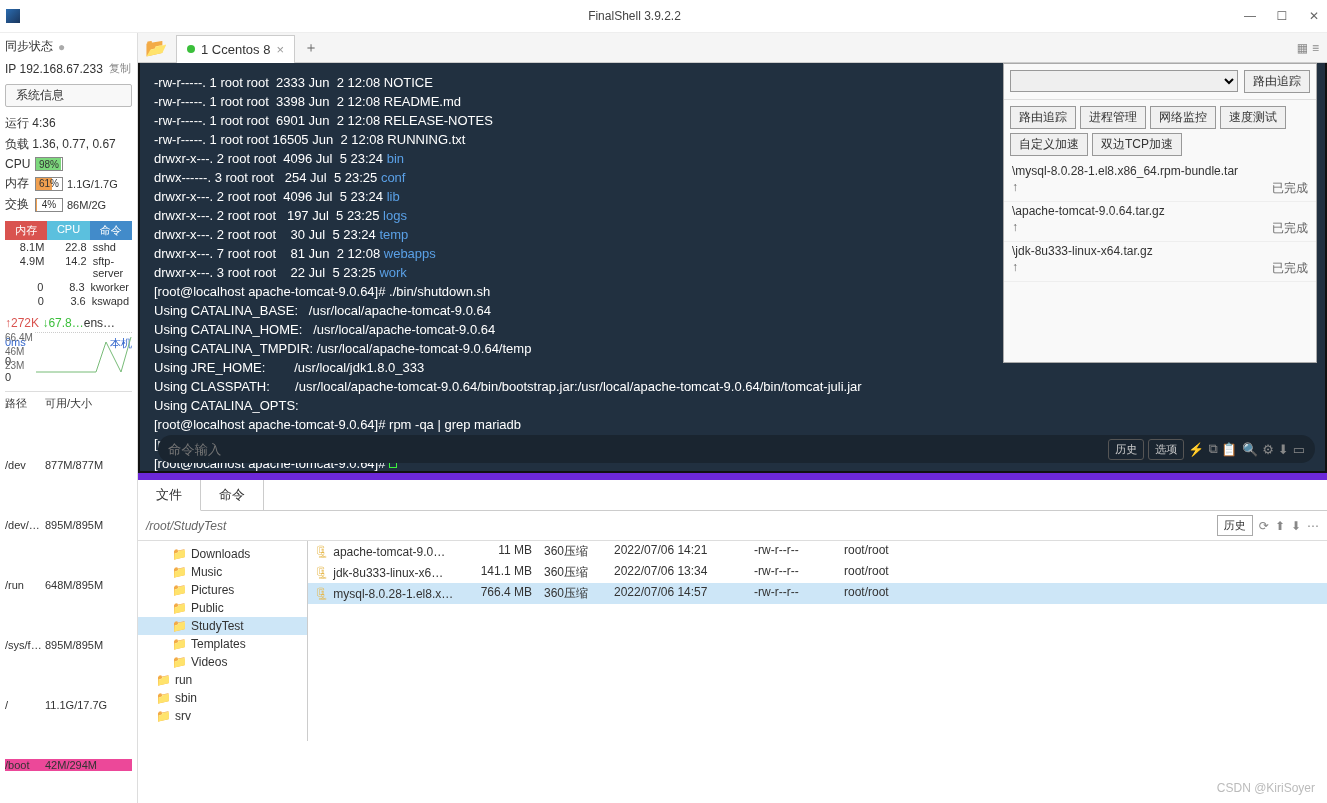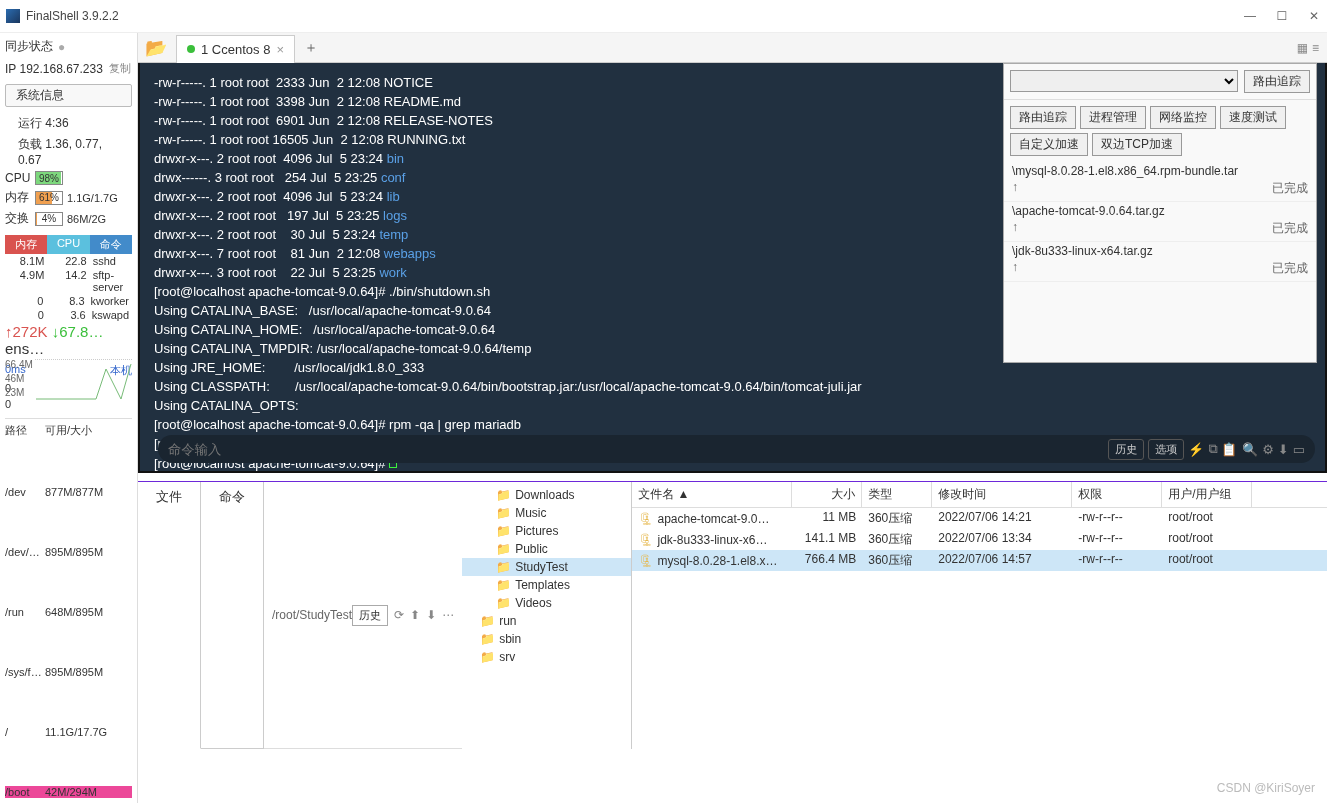--- a/index.html
+++ b/index.html
@@ -1,43 +1,43 @@
 <!DOCTYPE html>
 <html><head>
 <meta charset="utf-8">
 <style>
 * { box-sizing: border-box; margin: 0; padding: 0; font-family: "Microsoft YaHei", Arial, sans-serif; }
 body { width: 1327px; height: 803px; background: #fff; font-size: 12px; color: #333; overflow: hidden; position: relative; }
-.titlebar { height: 25px; background: #fff; display: flex; align-items: center; padding: 16px 6px; border-bottom: 1px solid #eee; }
+.titlebar { height: 25px; background: #fff; display: flex; align-items: center; padding: 16px 6px; border-bottom: 1px solid #eee; text-align: center; }
 .titlebar .logo { width: 14px; height: 14px; background: linear-gradient(135deg,#2b6cb0,#1a365d); margin-right: 6px; }
 .titlebar .title { font-size: 12px; color: #444; flex: 1; }
 .winbtns { display: flex; gap: 18px; }
 .winbtn { width: 14px; height: 14px; display: flex; align-items: center; justify-content: center; color: #666; }
 .main { display: flex; height: 778px; }
 .sidebar { width: 138px; padding: 5px; display: flex; flex-direction: column; border-right: 1px solid #ddd; font-size: 12px; }
 .syncline { display: flex; align-items: center; gap: 5px; margin-bottom: 6px; }
 .ipline { display: flex; align-items: center; gap: 6px; margin-bottom: 6px; }
 .ipline .copy { font-size: 11px; color: #888; }
 .sysinfo-btn { display: inline-block; border: 1px solid #bbb; padding: 2px 10px; margin: 2px 0 6px; background: #f8f8f8; border-radius: 2px; }
-.stats-line { margin: 2px 13px; font-size: 12px; }
+.stats-line { margin: 2px 0; font-size: 12px; }
 .metric-row { display: flex; align-items: center; gap: 4px; margin: 2px 0; }
 .metric-row .lbl { width: 26px; }
 .bar { height: 14px; border: 1px solid #888; position: relative; width: 28px; font-size: 10px; display: flex; align-items: center; justify-content: center; }
 .bar.cpu { background: linear-gradient(to right,#7dd87d 98%, #fff 98%); }
 .bar.mem { background: linear-gradient(to right,#f0a050 61%, #fff 61%); }
 .bar.swap { background: linear-gradient(to right,#f0a050 4%, #fff 4%); }
 .proc-header { display: flex; margin-top: 6px; }
 .proc-header div { flex: 1; text-align: center; color: #fff; font-size: 11px; padding: 2px 0; }
 .proc-header .h1 { background: #d9534f; }
 .proc-header .h2 { background: #5bc0de; }
 .proc-header .h3 { background: #428bca; }
 .proc-row { display: flex; font-size: 11px; }
 .proc-row div { flex: 1; text-align: right; padding: 1px 3px; }
 .proc-row div:last-child { text-align: left; }
-.netline { margin-top: 1px; font-size: 15px; }
+.netline { margin-top: 8px; font-size: 12px; }
 .graph { height: 45px; position: relative; margin-top: 2px; }
 .graph .yl { position: absolute; left: 0; font-size: 10px; color: #666; }
 .graph .area { position: absolute; left: 30px; right: 0; top: 0; bottom: 0; border-left: 1px dotted #ccc; border-bottom: 1px dotted #ccc; }
 .zeros { font-size: 11px; margin-top: 4px; }
 .disk-head { display: flex; margin-top: 8px; font-size: 11px; border-top: 1px solid #ddd; padding-top: 4px; }
 .disk-head div:first-child { width: 40px; }
 .disk-row { display: flex; font-size: 11px; margin-top: 48px; }
 .disk-row div:first-child { width: 40px; }
 .disk-row.hl { background: #ec4899; }
 .actupgrade { margin-top: auto; padding: 6px 0; color: #555; }
@@ -63,26 +63,26 @@
 .overlay-row1 { display: flex; padding: 6px; gap: 6px; border-bottom: 1px solid #ddd; }
 .overlay-row1 select { flex: 1; height: 22px; border: 1px solid #999; }
 .overlay-btn { border: 1px solid #999; padding: 2px 8px; background: #f0f0f0; }
 .overlay-tabs { display: flex; gap: 4px; padding: 6px; flex-wrap: wrap; }
 .dlpath { padding: 4px 8px; display: flex; align-items: center; border-top: 1px solid #ddd; border-bottom: 1px solid #ddd; }
 .dlpath span { flex: 1; }
 .dlnav { display: flex; gap: 6px; color: #666; }
 .dlitem { border-bottom: 1px solid #eee; padding: 2px 8px; }
 .dlitem .name { color: #333; word-break: break-all; }
 .dlitem .stat { display: flex; justify-content: space-between; color: #666; padding: 2px 0; }
-.filesection { border-top: 1px solid #6d28d9; display: flex; flex-direction: row; height: 268px; margin-top: 8px; }
+.filesection { border-top: 7px solid #6d28d9; display: flex; flex-direction: column; height: 268px; }
 .filetabs { display: flex; border-bottom: 1px solid #ccc; }
 .filetab { padding: 6px 18px; border-right: 1px solid #ccc; font-size: 13px; }
 .filetab.active { background: #fff; border-bottom: 1px solid #fff; margin-bottom: -1px; }
 .filepath-row { display: flex; align-items: center; padding: 4px 8px; border-bottom: 1px solid #ddd; }
-.filepath { flex: 1; color: #666; }
+.filepath { flex: 1; color: #666; font-style: italic; }
 .fp-btns { display: flex; gap: 6px; align-items: center; }
 .fp-btn { border: 1px solid #aaa; padding: 2px 6px; font-size: 11px; }
 .fp-icon { color: #888; }
 .fbody { flex: 1; display: flex; overflow: hidden; }
 .dirtree { width: 170px; border-right: 1px solid #ccc; overflow-y: auto; padding: 4px 0; }
 .dnode { padding: 2px 4px; display: flex; align-items: center; gap: 4px; }
 .dnode .fold { color: #e6b84d; }
 .dnode.sel { background: #cde6f7; }
 .dnode.l1 { padding-left: 18px; }
 .dnode.l2 { padding-left: 34px; }
@@ -298,28 +298,20 @@
             <div class="dnode l1">
               <span class="fold">📁</span>
               <span>sbin</span>
             </div>
             <div class="dnode l1">
               <span class="fold">📁</span>
               <span>srv</span>
             </div>
           </div>
         <div class="filelist">
-          <div class="fl-head">
-            <div class="c1"><span>文件名</span> ▲</div>
-            <div class="c2">大小</div>
-            <div class="c3">类型</div>
-            <div class="c4">修改时间</div>
-            <div class="c5">权限</div>
-            <div class="c6">用户/用户组</div>
-          </div>
           <div id="filerows">
               <div class="fl-row">
                 <div class="c1"><span class="ficon">🗜</span>apache-tomcat-9.0…</div>
                 <div class="c2">11 MB</div>
                 <div class="c3">360压缩</div>
                 <div class="c4">2022/07/06 14:21</div>
                 <div class="c5">-rw-r--r--</div>
                 <div class="c6">root/root</div>
               </div>
               <div class="fl-row">

